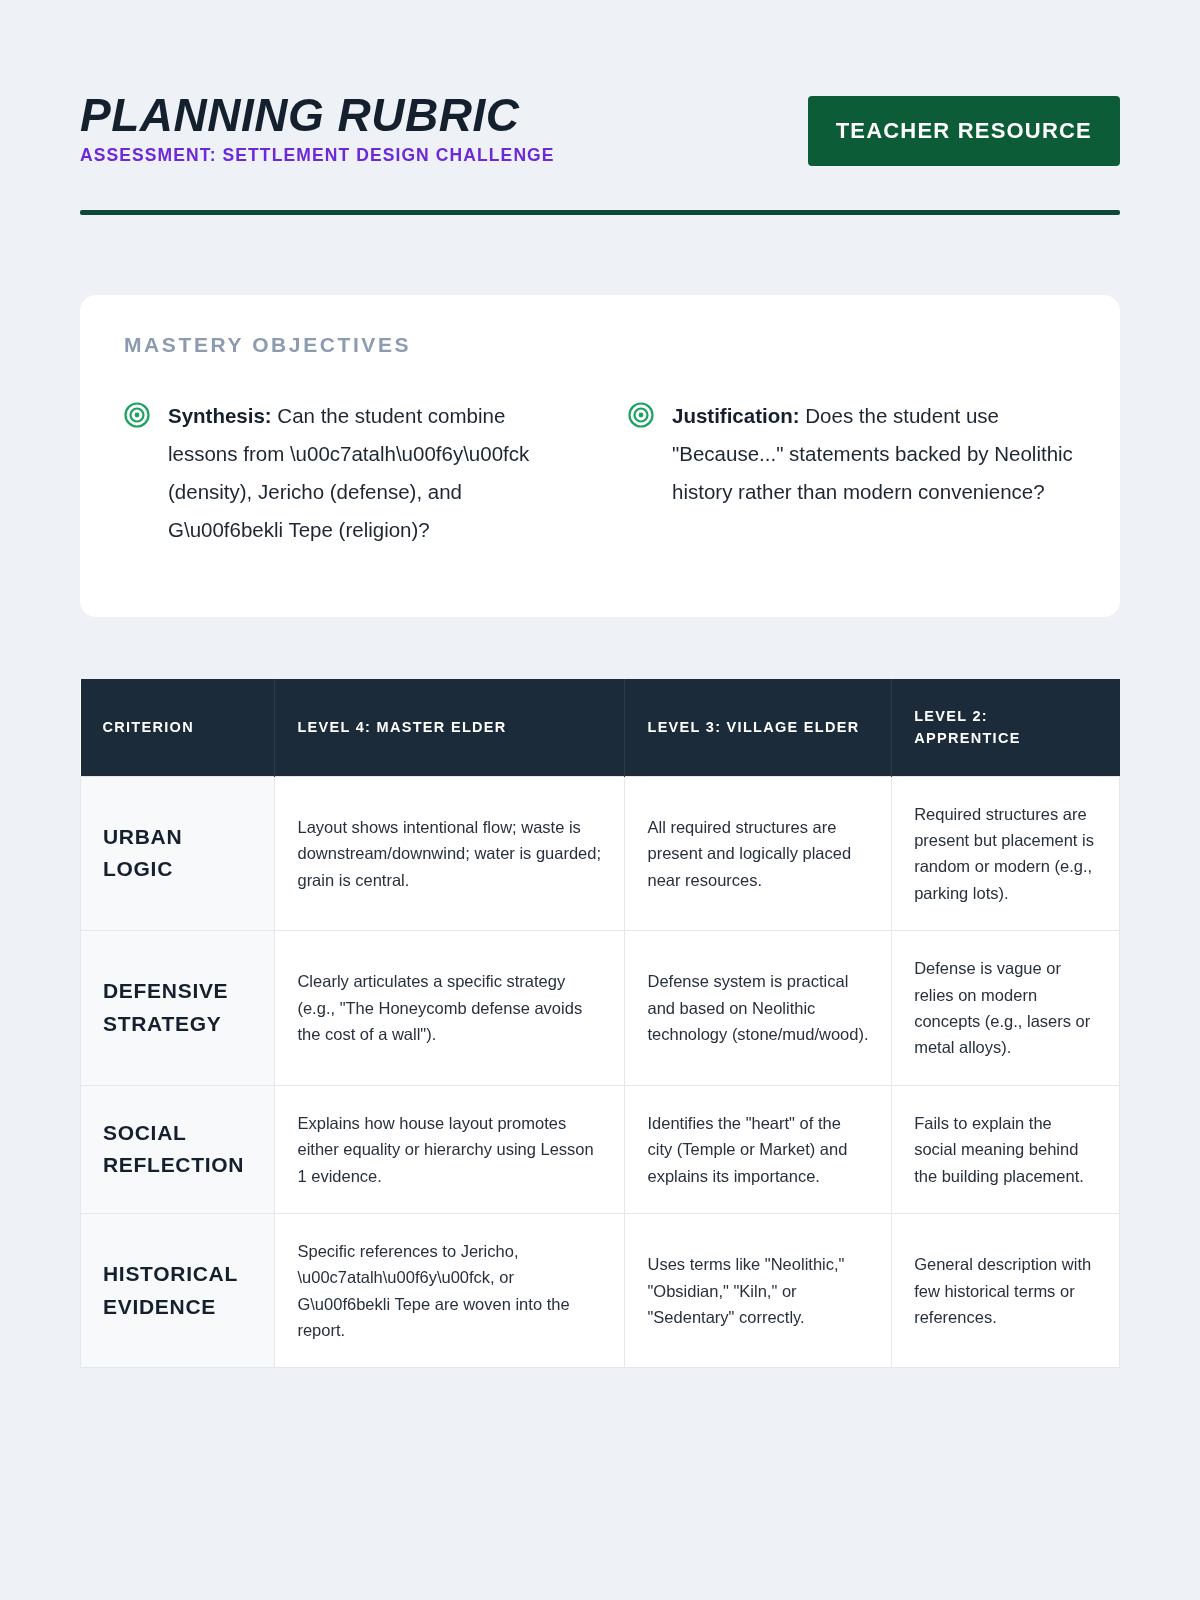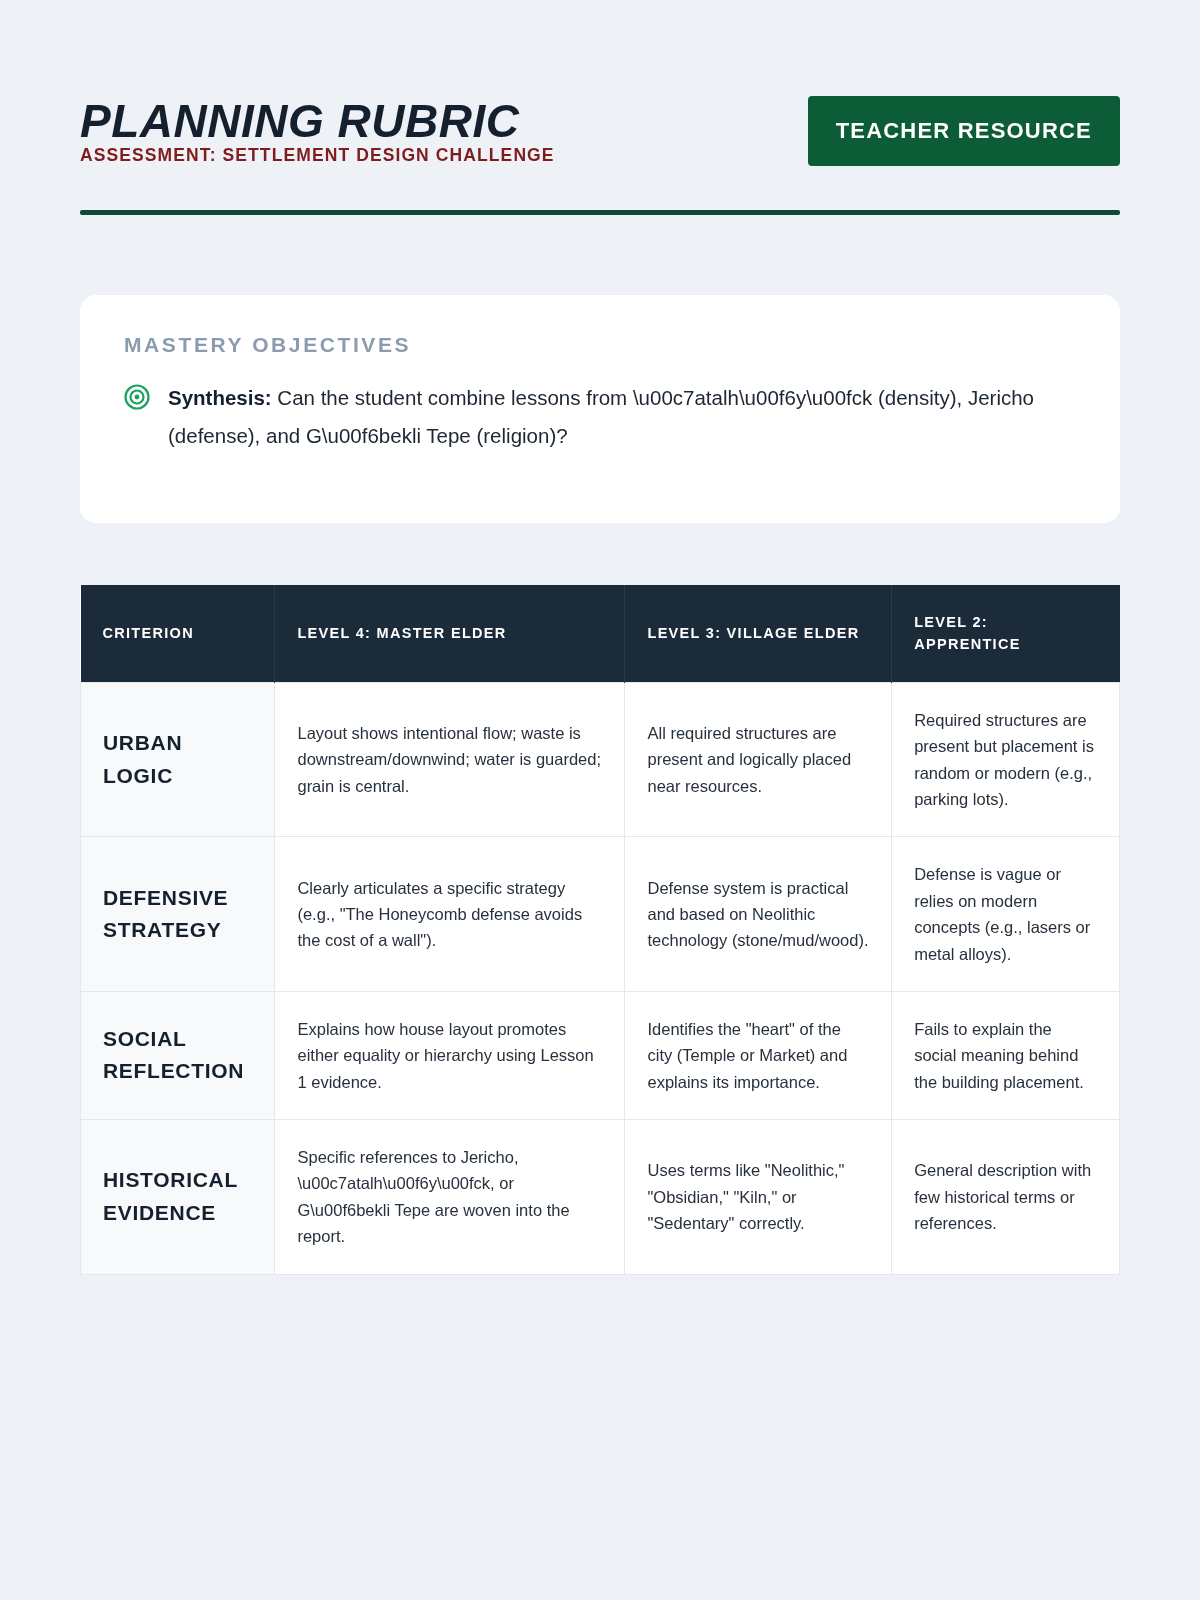--- a/index.html
+++ b/index.html
@@ -26,25 +26,25 @@
   .title-block { flex: 1; }
   .main-title {
     font-size: 46px;
     font-weight: bold;
     font-style: italic;
     letter-spacing: 0.5px;
     color: #15202e;
     line-height: 1.05;
   }
   .sub-title {
-    margin-top: 0;
+    margin-top: 6px;
     font-size: 17.5px;
     font-weight: bold;
     letter-spacing: 1.1px;
-    color: #7f1d1d;
+    color: #6d28d9;
     text-transform: uppercase;
   }
   .badge {
     margin-top: 24px;
     background: #0d5c38;
     color: #ffffff;
     font-size: 22px;
     font-weight: bold;
     letter-spacing: 1.2px;
     padding: 22px 28px;
@@ -66,21 +66,21 @@
     padding: 38px 44px 68px 44px;
   }
   .card-heading {
     font-size: 21px;
     font-weight: bold;
     letter-spacing: 2.6px;
     color: #8c9bb0;
     text-transform: uppercase;
   }
   .objectives {
-    margin-top: 22px;
+    margin-top: 40px;
     display: flex;
     gap: 56px;
   }
   .objective {
     flex: 1;
     display: flex;
     gap: 18px;
     align-items: flex-start;
   }
   .target-icon {
@@ -165,20 +165,32 @@
             <circle cx="13" cy="13" r="11.5" fill="none" stroke="#1aa35f" stroke-width="2.2"></circle>
             <circle cx="13" cy="13" r="6.5" fill="none" stroke="#1aa35f" stroke-width="2.2"></circle>
             <circle cx="13" cy="13" r="2.4" fill="#1aa35f"></circle>
           </svg>
         </span>
         <div class="obj-text">
           <b>Synthesis:</b><span> Can the student combine lessons from \u00c7atalh\u00f6y\u00fck (density), Jericho (defense), and G\u00f6bekli Tepe (religion)?</span>
         </div>
       </div>
 
+      <div class="objective">
+        <span class="target-icon">
+          <svg width="26" height="26" viewBox="0 0 26 26">
+            <circle cx="13" cy="13" r="11.5" fill="none" stroke="#1aa35f" stroke-width="2.2"></circle>
+            <circle cx="13" cy="13" r="6.5" fill="none" stroke="#1aa35f" stroke-width="2.2"></circle>
+            <circle cx="13" cy="13" r="2.4" fill="#1aa35f"></circle>
+          </svg>
+        </span>
+        <div class="obj-text">
+          <b>Justification:</b><span> Does the student use "Because..." statements backed by Neolithic history rather than modern convenience?</span>
+        </div>
+      </div>
 
     </div>
   </div>
 
   <div class="table-wrap">
     <table>
       <colgroup>
         <col class="c-criterion">
           <col class="c-l4">
           <col class="c-l3">

